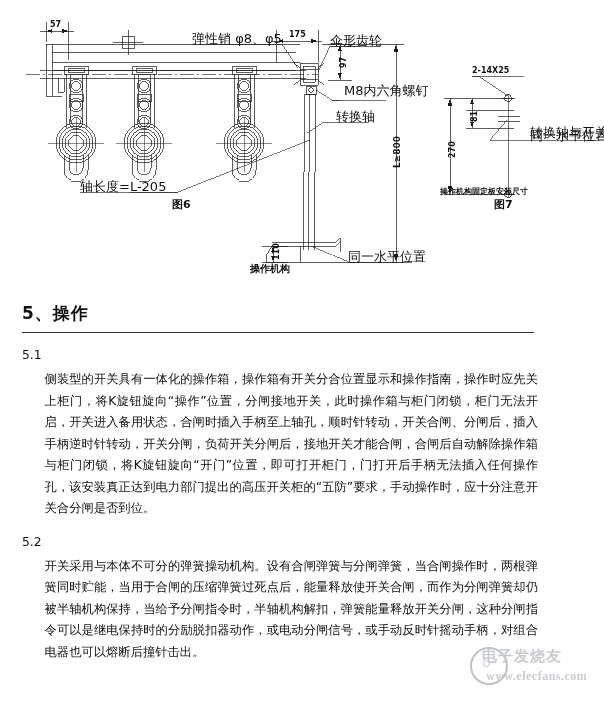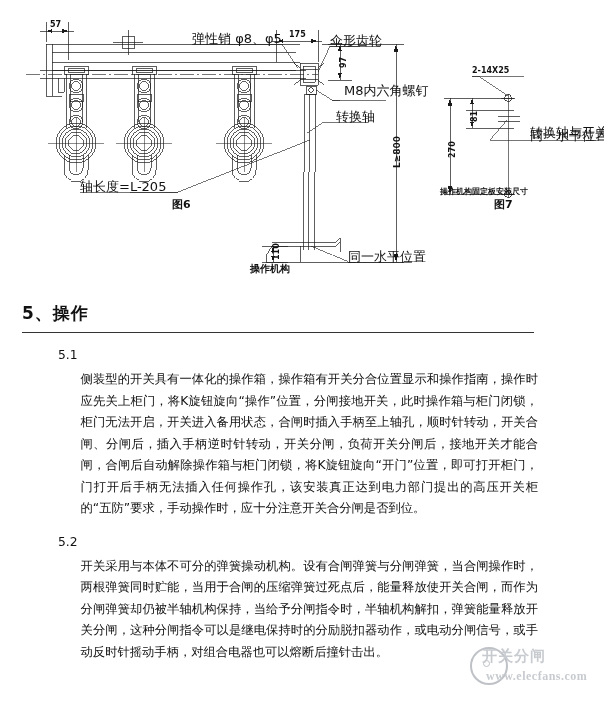--- a/index.html
+++ b/index.html
@@ -92,21 +92,20 @@
     display: flex;
     margin: 12px 14px 0 22px;
     font-size: 12.3px;
     line-height: 21.5px;
     color: #111;
   }
   .para-num {
     flex: 0 0 auto;
     padding-right: 3px;
     font-weight: normal;
-    margin-left: 36px;
   }
   .para-text {
     flex: 1 1 auto;
     text-align: justify;
     text-justify: inter-character;
     margin-top: 24px;
   }
 
   
   .watermark {
@@ -456,15 +455,15 @@
     <span class="para-num">5.2</span>
     <span class="para-text">开关采用与本体不可分的弹簧操动机构。设有合闸弹簧与分闸弹簧，当合闸操作时，两根弹簧同时贮能，当用于合闸的压缩弹簧过死点后，能量释放使开关合闸，而作为分闸弹簧却仍被半轴机构保持，当给予分闸指令时，半轴机构解扣，弹簧能量释放开关分闸，这种分闸指令可以是继电保持时的分励脱扣器动作，或电动分闸信号，或手动反时针摇动手柄，对组合电器也可以熔断后撞针击出。</span>
   </div>
 
 </div>
 
 <div class="watermark">
   <div class="wm-ring">
     <div class="wm-dot"></div>
   </div>
-  <div class="wm-cn">开关分闸</div>
+  <div class="wm-cn">电子发烧友</div>
   <div class="wm-url">www.elecfans.com</div>
 </div>
 
 </body></html>

